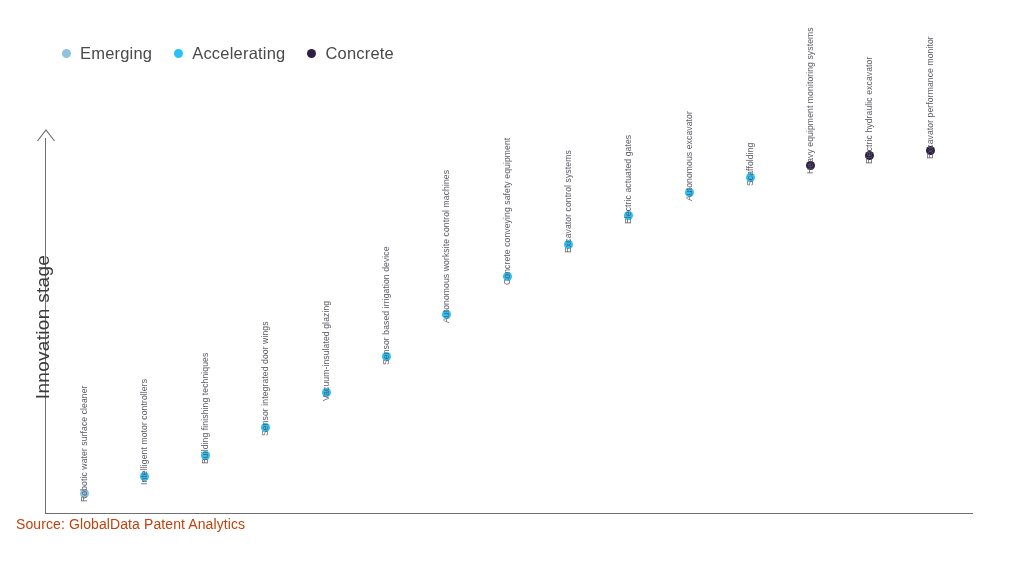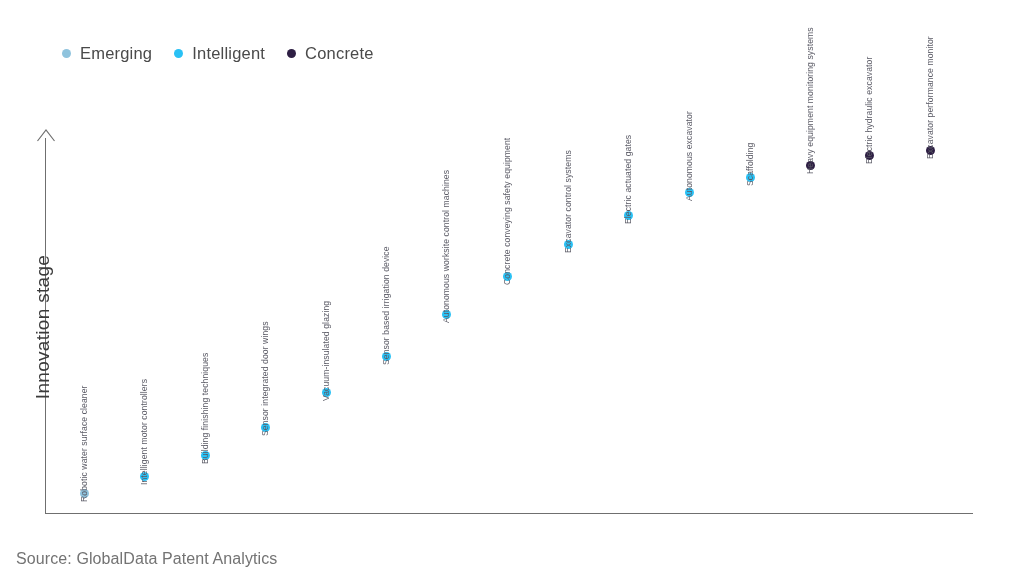--- a/index.html
+++ b/index.html
@@ -113,39 +113,39 @@
   }
   .point-label-inner {
     display: block;
     transform: translate(0, -50%);
   }
 
   
   #source-text {
     position: absolute;
     left: 16px;
-    top: 550px;
-    font-size: 16px;
-    color: #737373;
+    top: 516px;
+    font-size: 14px;
+    color: #c2410c;
     letter-spacing: 0.1px;
   }
 </style>
 </head>
 <body>
 
 <div id="chart-root">
 
   <div id="legend">
       <div class="legend-item">
         <span class="legend-dot" style="background: rgb(143, 195, 221);"></span>
         <span class="legend-label">Emerging</span>
       </div>
       <div class="legend-item">
         <span class="legend-dot" style="background: rgb(41, 193, 245);"></span>
-        <span class="legend-label">Intelligent</span>
+        <span class="legend-label">Accelerating</span>
       </div>
       <div class="legend-item">
         <span class="legend-dot" style="background: rgb(46, 31, 68);"></span>
         <span class="legend-label">Concrete</span>
       </div>
     </div>
 
   <div id="axis-y-line"></div>
   <div id="axis-y-arrow">
     <svg width="20" height="14" viewBox="0 0 20 14">

